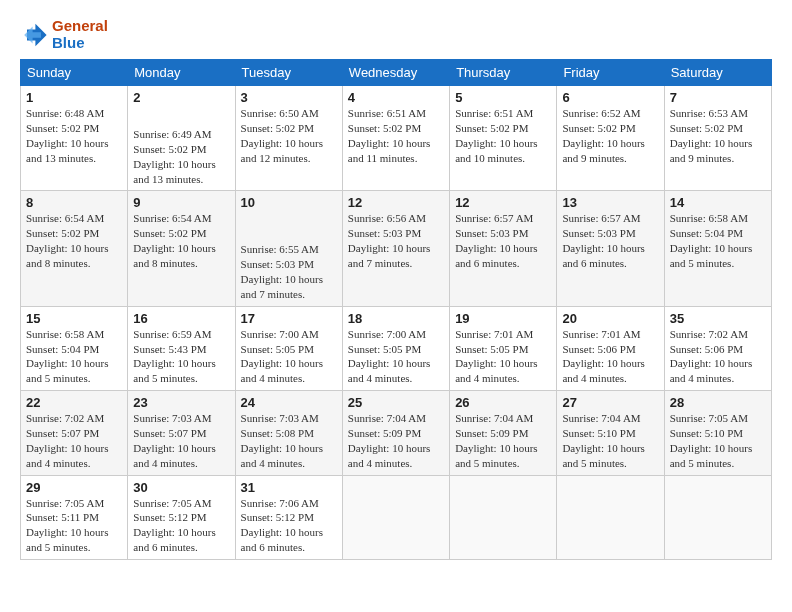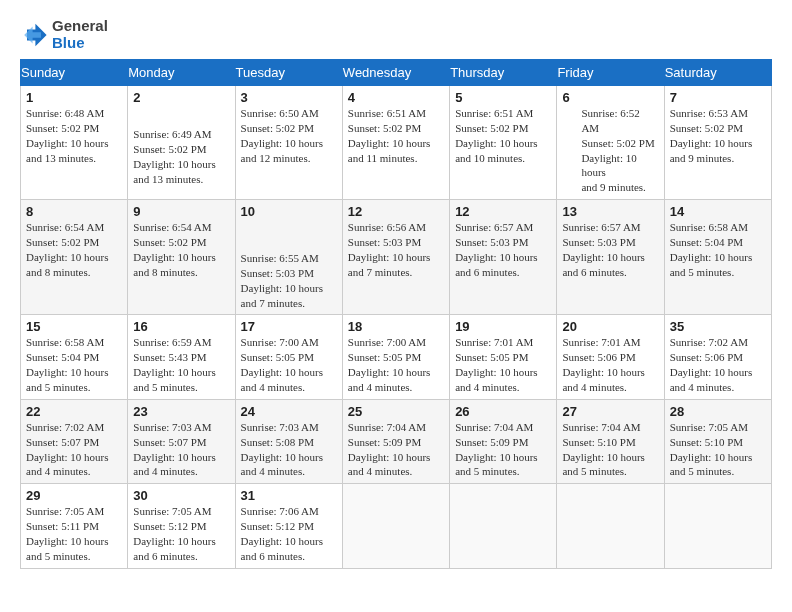--- a/index.html
+++ b/index.html
@@ -43,21 +43,21 @@
     }
     .calendar {
       width: 100%;
       border-collapse: collapse;
       font-size: 10.5px;
     }
     .calendar th {
       background: #1a6fc4;
       color: #fff;
       text-align: left;
-      padding: 5px 0;
+      padding: 5px 6px;
       font-size: 13px;
       font-weight: normal;
       border: 1px solid #1a6fc4;
     }
     .calendar td {
       vertical-align: top;
       border: 1px solid #ccc;
       padding: 4px 5px;
       width: calc(100% / 7);
       height: 80px;
@@ -88,21 +88,21 @@
 
 <div class="page">
   <div class="header-row">
     <div class="logo">
       <svg class="logo-icon" viewBox="0 0 40 40">
         <polygon points="22,4 38,20 22,36 22,28 10,28 10,12 22,12" fill="#1a6fc4"></polygon>
         <polygon points="18,8 6,20 18,32 18,24 30,24 30,16 18,16" fill="#5aabf0" opacity="0.7"></polygon>
       </svg>
       <div>
         <div style="font-size:15px;font-weight:bold;color:#333;line-height:1.1;">
-          <span style="color:#404040;">General</span>
+          <span style="color:#c2410c;">General</span>
         </div>
         <div style="font-size:15px;font-weight:bold;color:#1a6fc4;line-height:1.1;">Blue</div>
       </div>
     </div>
     <div class="title-block">
       <div class="month-title"></div>
       <div class="location"></div>
     </div>
   </div>
 
@@ -150,21 +150,21 @@
           </td>
           <td>
             <span class="day-num">5</span>
             <div class="day-info" style="white-space: pre-line;">Sunrise: 6:51 AM
 Sunset: 5:02 PM
 Daylight: 10 hours
 and 10 minutes.</div>
           </td>
           <td>
             <span class="day-num">6</span>
-            <div class="day-info" style="white-space: pre-line; margin-left: 19px;">Sunrise: 6:52 AM
+            <div class="day-info" style="white-space: pre-line;">Sunrise: 6:52 AM
 Sunset: 5:02 PM
 Daylight: 10 hours
 and 9 minutes.</div>
           </td>
           <td>
             <span class="day-num">7</span>
             <div class="day-info" style="white-space: pre-line;">Sunrise: 6:53 AM
 Sunset: 5:02 PM
 Daylight: 10 hours
 and 9 minutes.</div>

